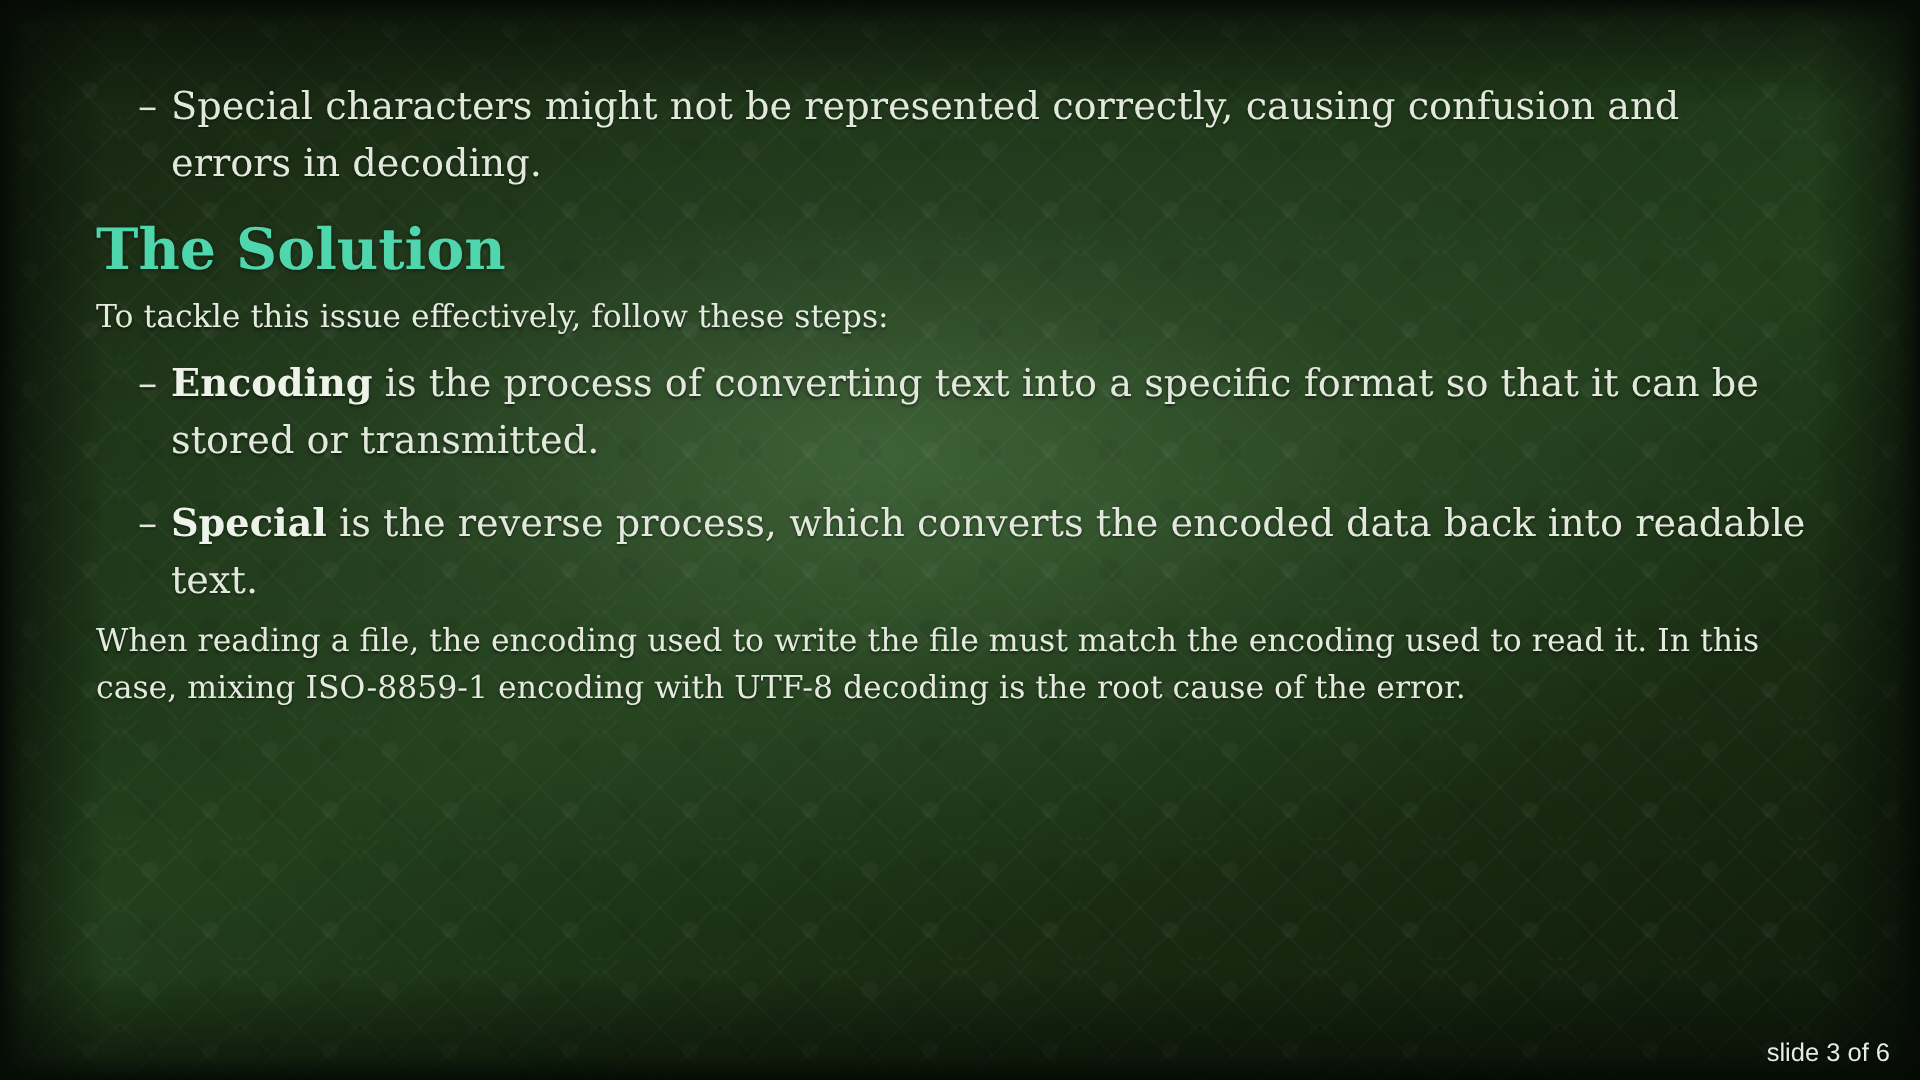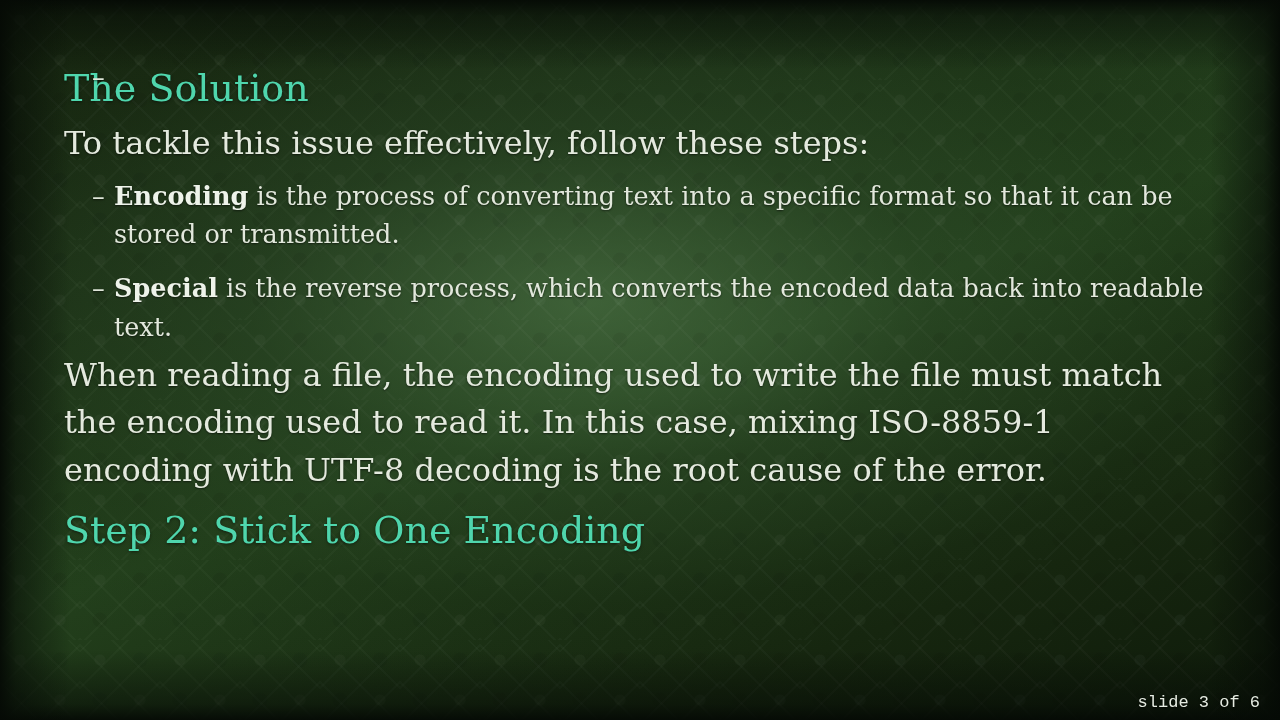--- a/index.html
+++ b/index.html
@@ -81,59 +81,60 @@
     top: 0;
     color: #dfe6d9;
   }
   .bullet b { font-weight: bold; color: #eef3ea; }
 
   .bullet.spaced { margin-top: 16px; }
 
   h2.heading {
     color: #4fd6ad;
     font-size: 38px;
-    font-weight: normal;
+    font-weight: bold;
     margin: 14px 0 8px 0;
     line-height: 1.2;
     text-shadow: 0 1px 3px rgba(0,0,0,0.5);
   }
 
   p.para {
     color: #e4eade;
-    font-size: 32px;
+    font-size: 21px;
     line-height: 1.48;
     margin: 6px 0 10px 0;
     text-shadow: 0 1px 2px rgba(0,0,0,0.55);
     max-width: 1140px;
   }
 
   .gap-top { margin-top: 22px; }
 
   .footer {
     position: absolute;
     right: 20px;
     bottom: 8px;
     z-index: 4;
     color: #e6ece2;
     font-size: 17px;
-    font-family: Liberation Mono, monospace;
+    font-family: Liberation Sans, sans-serif;
     text-shadow: 0 1px 2px rgba(0,0,0,0.6);
     text-align: right;
   }
 </style>
 </head>
 <body>
 
 <div class="slide">
 
   <div class="content">
 
     <ul class="bullet-list">
       <li class="bullet">
         <span class="dash">–</span>
+        <span>Special characters might not be represented correctly, causing confusion and errors in decoding.</span>
       </li>
     </ul>
 
     <h2 class="heading">The Solution</h2>
 
     <p class="para">To tackle this issue effectively, follow these steps:</p>
 
 
     <ul class="bullet-list">
       <li class="bullet">
@@ -141,19 +142,18 @@
         <b>Encoding</b><span> is the process of converting text into a specific format so that it can be stored or transmitted.</span>
       </li>
       <li class="bullet spaced">
         <span class="dash">–</span>
         <b>Special</b><span> is the reverse process, which converts the encoded data back into readable text.</span>
       </li>
     </ul>
 
     <p class="para gap-top">When reading a file, the encoding used to write the file must match the encoding used to read it. In this case, mixing ISO-8859-1 encoding with UTF-8 decoding is the root cause of the error.</p>
 
-    <h2 class="heading">Step 2: Stick to One Encoding</h2>
 
   </div>
 
   <div class="footer">slide 3 of 6</div>
 
 </div>
 
 </body></html>

